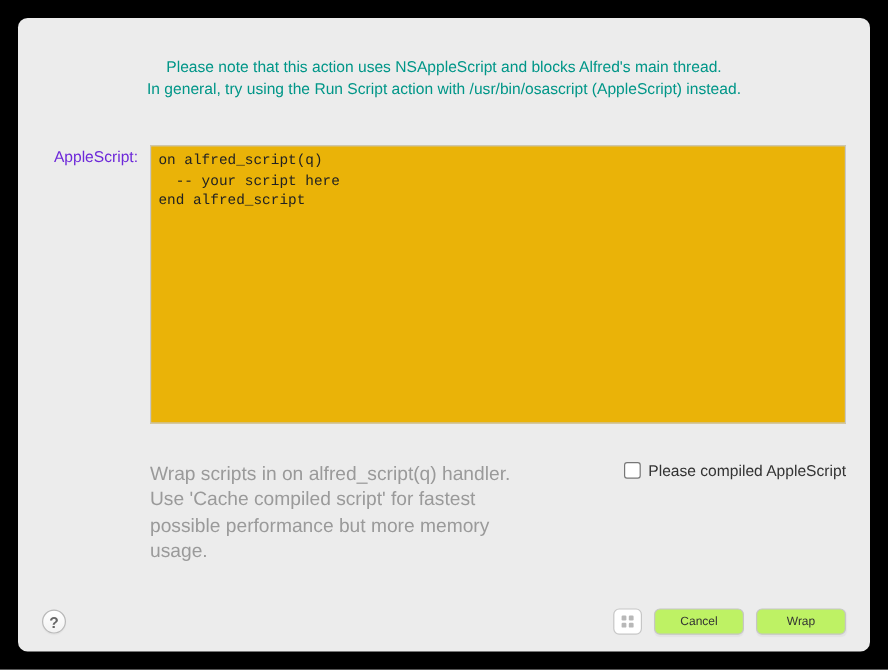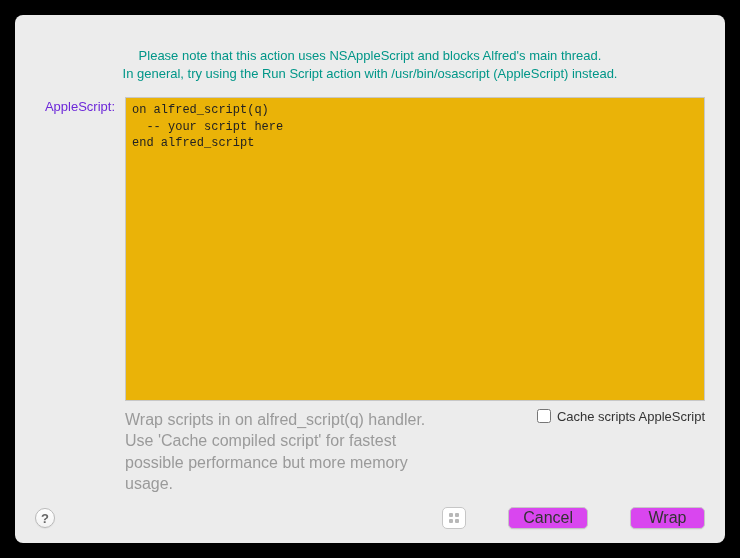--- a/index.html
+++ b/index.html
@@ -1,18 +1,19 @@
 <!DOCTYPE html>
 <html><head>
   <meta charset="utf-8">
   <style>
     * {
       margin: 0;
       padding: 0;
       box-sizing: border-box;
+      gap: 24px;
     }
     body {
       font-family: -apple-system, BlinkMacSystemFont, "Helvetica Neue", sans-serif;
       background: #000;
       display: flex;
       justify-content: center;
       align-items: flex-start;
       padding: 15px;
     }
     .window {
@@ -138,27 +139,26 @@
     }
     .grid-icon span {
       background: #b8b8b8;
       border-radius: 1px;
     }
     .btn {
       min-width: 75px;
       height: 22px;
       border: 1px solid #c6c6c6;
       border-radius: 5px;
-      background: #d946ef;
-      font-size: 16px;
+      background: #bef264;
+      font-size: 10px;
       color: #333;
       cursor: pointer;
       box-shadow: 0 1px 1px rgba(0,0,0,0.04);
       padding: 0 14px;
-      margin-left: 32px;
     }
   </style>
 </head>
 <body>
 
 <div class="window">
 
   <div class="notice">
     <span class="notice-line">Please note that this action uses NSAppleScript and blocks Alfred's main thread.</span>
     <span class="notice-line">In general, try using the Run Script action with /usr/bin/osascript (AppleScript) instead.</span>
@@ -168,21 +168,21 @@
     <div class="label">AppleScript:</div>
     <textarea class="editor" spellcheck="false" style="">on alfred_script(q)
   -- your script here
 end alfred_script</textarea>
   </div>
 
   <div class="hint-row">
     <div class="hint-text">Wrap scripts in on alfred_script(q) handler. Use 'Cache compiled script' for fastest possible performance but more memory usage.</div>
     <label class="cache-check">
       <input type="checkbox" style="">
-      <span>Cache scripts AppleScript</span>
+      <span>Please compiled AppleScript</span>
     </label>
   </div>
 
   <div class="button-row">
     <div class="help-button">?</div>
     <div class="right-buttons">
       <div class="icon-button">
         <div class="grid-icon">
           <span></span>
             <span></span>

